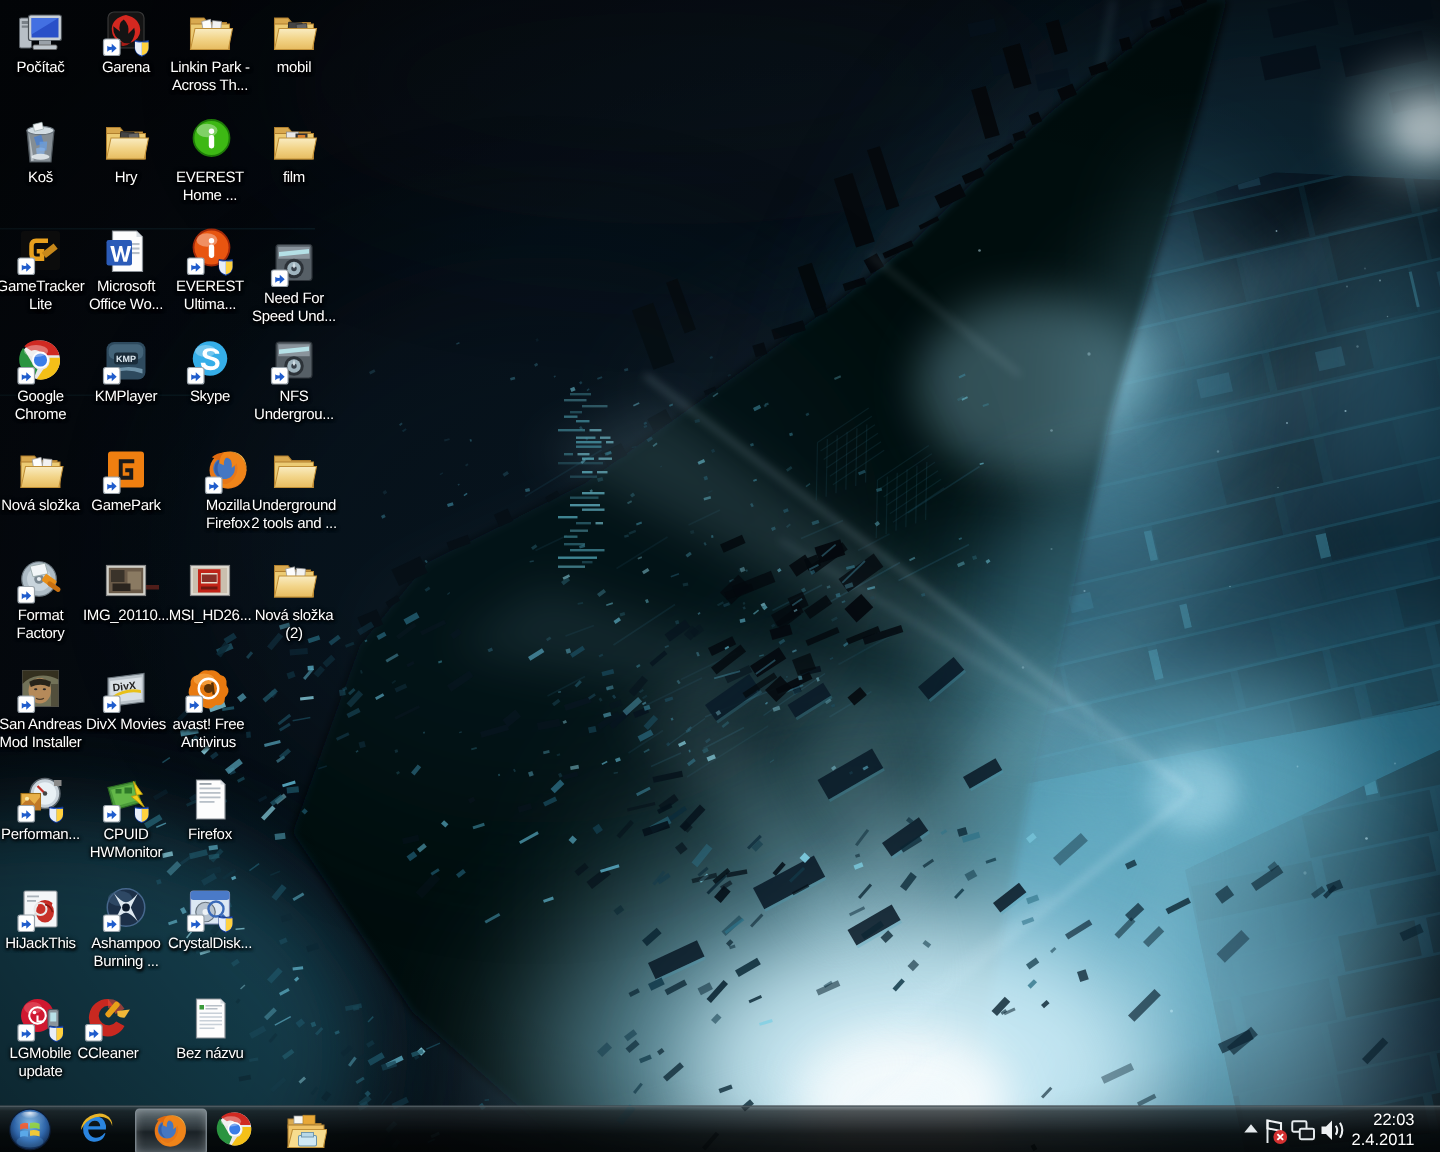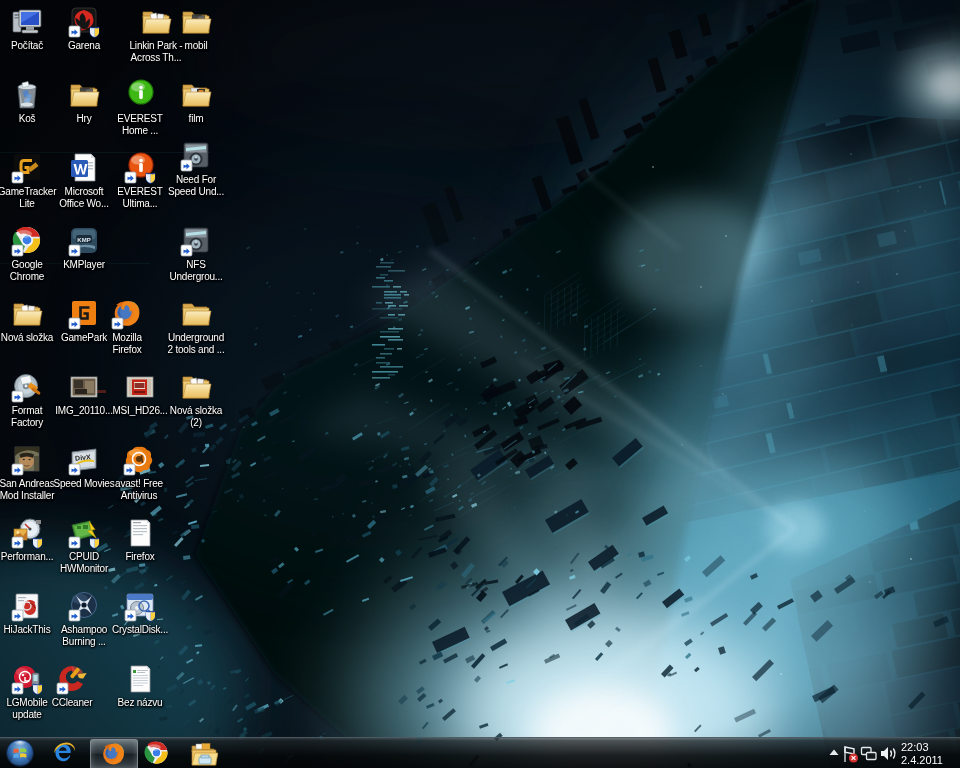--- a/index.html
+++ b/index.html
@@ -12,21 +12,21 @@
 background:linear-gradient(180deg,rgba(88,98,104,0.6) 0,rgba(38,44,48,0.72) 9%,rgba(15,18,21,0.82) 42%,rgba(5,7,8,0.88) 60%,rgba(2,3,4,0.92) 100%);
 border-top:1px solid rgba(150,170,180,0.5);box-sizing:border-box;}
 #tb::before{content:"";position:absolute;left:0;top:0;width:100%;height:100%;background:rgba(6,8,10,0.2);}
 .orb{position:absolute;left:5px;top:0px;}
 .ti{position:absolute;top:2px;}
 .ffbox{position:absolute;left:90px;top:1px;width:46px;height:29px;border:1px solid rgba(140,150,158,0.8);border-radius:3px;
 background:linear-gradient(180deg,rgba(215,228,236,0.38),rgba(140,155,165,0.25) 45%,rgba(70,82,90,0.3) 50%,rgba(175,195,210,0.35));
 box-shadow:inset 0 0 6px rgba(255,255,255,0.25);}
 .ti2{position:absolute;left:9px;top:1px;}
 #tray{position:absolute;left:828px;top:5px;}
-#clock{position:absolute;right:17px;top:3px;color:#fff;font-size:11px;line-height:12.5px;text-align:left;text-shadow:0 1px 2px rgba(0,0,0,0.8);}
+#clock{position:absolute;right:17px;top:3px;color:#fff;font-size:11px;line-height:12.5px;text-align:right;text-shadow:0 1px 2px rgba(0,0,0,0.8);}
 </style></head>
 <body>
 <svg id="wp" width="960" height="768" viewBox="0 0 960 768" style="position:absolute;left:0;top:0">
 <defs>
 <linearGradient id="sky" x1="0" y1="0" x2="1" y2="1">
  <stop offset="0" stop-color="#04070c"></stop>
         <stop offset="0.5" stop-color="#060e16"></stop>
         <stop offset="1" stop-color="#0a1c28"></stop>
 </linearGradient>
 <filter id="b3" x="-40%" y="-40%" width="180%" height="180%">
@@ -1066,21 +1066,21 @@
           </g>
           <g>
             <path d="M22 21 Q26.5 22.3 31 21 L31 26 Q31 30 26.5 31.6 Q22 30 22 26 Z" fill="#2a5fd0" stroke="#11307a" stroke-width="0.6"></path>
             <path d="M26.5 22.1 Q28.7 22.7 31 22.1 L31 26 Q31 29.6 26.5 31 Z" fill="#ffd13e"></path>
             <path d="M22 21.9 Q24.3 22.7 26.5 22.1 L26.5 31 Q22 29.6 22 26 Z" fill="#e8eef8"></path>
             <path d="M26.5 22.1 L26.5 26.4 L31 26.4 L31 26 L31 22.1 Q28.7 22.7 26.5 22.1" fill="#3d78e8" opacity="0.0"></path>
           </g>
         </svg></div>
       <div class="lb">Garena</div>
     </div>
-<div class="ic" style="left:116px;top:6px">
+<div class="ic" style="left:100px;top:6px">
       <div class="ig"><svg width="32" height="32" viewBox="0 0 32 32">
           <defs>
             <linearGradient id="fg" x1="0" y1="0" x2="0" y2="1">
               <stop offset="0" stop-color="#f9ecc2"></stop>
               <stop offset="0.5" stop-color="#f2d488"></stop>
               <stop offset="1" stop-color="#e7bc60"></stop>
             </linearGradient>
           </defs>
           <path d="M3 6 L12 6 L14.5 9 L27 9 L27 12 L3 12 Z" fill="#d9a94f" stroke="#b07f2e" stroke-width="0.7"></path>
           <path d="M3 10 L29 10 L29 27 L3 27 Z" fill="#eccb74" stroke="#b07f2e" stroke-width="0.7"></path>
@@ -1202,21 +1202,21 @@
           </g>
           <g>
             <path d="M22 21 Q26.5 22.3 31 21 L31 26 Q31 30 26.5 31.6 Q22 30 22 26 Z" fill="#2a5fd0" stroke="#11307a" stroke-width="0.6"></path>
             <path d="M26.5 22.1 Q28.7 22.7 31 22.1 L31 26 Q31 29.6 26.5 31 Z" fill="#ffd13e"></path>
             <path d="M22 21.9 Q24.3 22.7 26.5 22.1 L26.5 31 Q22 29.6 22 26 Z" fill="#e8eef8"></path>
             <path d="M26.5 22.1 L26.5 26.4 L31 26.4 L31 26 L31 22.1 Q28.7 22.7 26.5 22.1" fill="#3d78e8" opacity="0.0"></path>
           </g>
         </svg></div>
       <div class="lb">EVEREST<br>Ultima...</div>
     </div>
-<div class="ic" style="left:156px;top:140px">
+<div class="ic" style="left:156px;top:160px">
       <div class="ig"><svg width="32" height="32" viewBox="0 0 32 32">
           <rect x="4" y="3" width="24" height="24" rx="2" fill="#565f66" stroke="#2e343a" stroke-width="0.8"></rect>
           <rect x="5.5" y="4.5" width="21" height="8" fill="#8a949c"></rect>
           <path d="M6 8 L26 6 L26 9 L6 11 Z" fill="#b9e8ee" opacity="0.9"></path>
           <circle cx="16" cy="19" r="6.5" fill="#2c3238"></circle>
           <circle cx="16" cy="19" r="4.5" fill="#9fb4be"></circle>
           <circle cx="16" cy="19" r="1.8" fill="#38414a"></circle>
           <path d="M16 14.5 L17 17.5 L16 19 L15 17.5 Z" fill="#d0dde4"></path>
           <g>
             <rect x="1" y="20" width="11" height="11" rx="1.5" fill="#fff" stroke="#9aa4ac" stroke-width="0.8"></rect>
@@ -1247,20 +1247,32 @@
           <rect x="4.5" y="4.5" width="23" height="10" rx="4" fill="#4a6a80" opacity="0.8"></rect>
           <rect x="8" y="10" width="16" height="8" rx="2" fill="#1a2c3a"></rect>
           <text x="16" y="16.5" font-family="Liberation Sans" font-size="6" font-weight="bold" fill="#dde8f0" text-anchor="middle">KMP</text>
           <path d="M6 22 Q16 18 27 21 L27 24 Q16 20 6 24 Z" fill="#8ab0c8" opacity="0.7"></path>
           <g>
             <rect x="1" y="20" width="11" height="11" rx="1.5" fill="#fff" stroke="#9aa4ac" stroke-width="0.8"></rect>
             <path d="M3.5 28.5 L3.5 24.5 Q4 25.5 6.5 25.2 L6.5 23.2 L9.8 26.2 L6.5 29.2 L6.5 27.2 Q4.8 27 3.5 28.5 Z" fill="#1f5ccc"></path>
           </g>
         </svg></div>
       <div class="lb">KMPlayer</div>
+    </div>
+<div class="ic" style="left:100px;top:225px">
+      <div class="ig"><svg width="32" height="32" viewBox="0 0 32 32">
+          <circle cx="16" cy="14" r="11.5" fill="#35aee8"></circle>
+          <ellipse cx="13" cy="9" rx="7" ry="4" fill="#fff" opacity="0.3"></ellipse>
+          <path d="M16.2 7.2 Q11 7.2 11 10.8 Q11 13.4 14.6 14.4 L17.6 15.3 Q19.6 15.9 19.6 17.3 Q19.6 19.2 16.4 19.2 Q13.2 19.2 12.8 16.9 L9.8 16.9 Q10 21.8 16.3 21.8 Q22.4 21.8 22.4 17.2 Q22.4 14.2 18.6 13.2 L15.7 12.4 Q13.9 11.9 13.9 10.6 Q13.9 9 16.4 9 Q19 9 19.4 10.9 L22.3 10.9 Q22 7.2 16.2 7.2 Z" fill="#fff"></path>
+          <g>
+            <rect x="1" y="20" width="11" height="11" rx="1.5" fill="#fff" stroke="#9aa4ac" stroke-width="0.8"></rect>
+            <path d="M3.5 28.5 L3.5 24.5 Q4 25.5 6.5 25.2 L6.5 23.2 L9.8 26.2 L6.5 29.2 L6.5 27.2 Q4.8 27 3.5 28.5 Z" fill="#1f5ccc"></path>
+          </g>
+        </svg></div>
+      <div class="lb">Skype</div>
     </div>
 <div class="ic" style="left:156px;top:225px">
       <div class="ig"><svg width="32" height="32" viewBox="0 0 32 32">
           <rect x="4" y="3" width="24" height="24" rx="2" fill="#565f66" stroke="#2e343a" stroke-width="0.8"></rect>
           <rect x="5.5" y="4.5" width="21" height="8" fill="#8a949c"></rect>
           <path d="M6 8 L26 6 L26 9 L6 11 Z" fill="#b9e8ee" opacity="0.9"></path>
           <circle cx="16" cy="19" r="6.5" fill="#2c3238"></circle>
           <circle cx="16" cy="19" r="4.5" fill="#9fb4be"></circle>
           <circle cx="16" cy="19" r="1.8" fill="#38414a"></circle>
           <path d="M16 14.5 L17 17.5 L16 19 L15 17.5 Z" fill="#d0dde4"></path>
@@ -1292,21 +1304,21 @@
       <div class="ig"><svg width="32" height="32" viewBox="0 0 32 32">
           <rect x="4" y="3" width="24" height="24" rx="2" fill="#ef7f10"></rect>
           <path d="M21.5 9.5 L12.5 9.5 L12.5 20.5 L19.5 20.5 L19.5 15.5 L15.5 15.5" stroke="#1a1a1a" stroke-width="2.6" fill="none"></path>
           <g>
             <rect x="1" y="20" width="11" height="11" rx="1.5" fill="#fff" stroke="#9aa4ac" stroke-width="0.8"></rect>
             <path d="M3.5 28.5 L3.5 24.5 Q4 25.5 6.5 25.2 L6.5 23.2 L9.8 26.2 L6.5 29.2 L6.5 27.2 Q4.8 27 3.5 28.5 Z" fill="#1f5ccc"></path>
           </g>
         </svg></div>
       <div class="lb">GamePark</div>
     </div>
-<div class="ic" style="left:87px;top:298px">
+<div class="ic" style="left:112px;top:298px">
       <div class="ig"><svg width="32" height="32" viewBox="0 0 32 32">
           <circle cx="16" cy="15.5" r="12.3" fill="#e87818"></circle>
           <circle cx="13.4" cy="14.2" r="7.2" fill="#4577c2"></circle>
           <path d="M13 7.5 Q9 9.5 9 14 Q9 18.5 12.5 21 Q8.5 20 7 16 Q6.5 11.5 9.5 9 Q11 7.8 13 7.5 Z" fill="#2e569e" opacity="0.7"></path>
           <path d="M16 3.2 Q23.5 3.2 26.8 9.5 Q29.5 15 26.8 20.5 Q24 25.8 18 27 Q13 27.8 9 25.5 Q15.5 26 19.5 21.5 Q23.5 16.5 21.8 11 L18.5 14 Q19.2 9 15.8 6.2 Q12.8 8.2 13.2 12.2 L10.2 10.8 Q9.8 6.5 13.4 3.8 Q14.7 3.2 16 3.2 Z" fill="#ef8419"></path>
           <path d="M16 3.2 Q23 3 26.8 9.5 Q29.2 14 27.6 18.8 Q29.5 13 26.8 8 Q23.8 3.2 17.5 3 Z" fill="#f9b041"></path>
           <path d="M5.2 6.8 Q8.8 3.8 13.2 3.6 Q10.8 5.8 10.4 8.9 Q7.6 7.8 5.2 6.8 Z" fill="#e06a10"></path>
           <path d="M8 21.5 Q12 25.5 17.5 25 Q13 27 9.5 24.5 Q8.5 23 8 21.5 Z" fill="#ef8419"></path>
           <g>
             <rect x="1" y="20" width="11" height="11" rx="1.5" fill="#fff" stroke="#9aa4ac" stroke-width="0.8"></rect>
@@ -1406,21 +1418,21 @@
       <div class="ig"><svg width="32" height="32" viewBox="0 0 32 32">
           <path d="M4 8 L28 5 L28 24 L4 27 Z" fill="#b9c2c9" stroke="#6a747c" stroke-width="0.8"></path>
           <path d="M5.5 10 L26.5 7.5 L26.5 22 L5.5 24.5 Z" fill="#d8dfe5"></path>
           <text x="15" y="16" font-family="Liberation Sans" font-size="7" font-weight="bold" fill="#222" text-anchor="middle" transform="rotate(-6 15 15)">DivX</text>
           <path d="M7 19 Q16 14 26 17 L26 19 Q16 16 7 21 Z" fill="#e8c018" transform="rotate(-6 16 18)"></path>
           <g>
             <rect x="1" y="20" width="11" height="11" rx="1.5" fill="#fff" stroke="#9aa4ac" stroke-width="0.8"></rect>
             <path d="M3.5 28.5 L3.5 24.5 Q4 25.5 6.5 25.2 L6.5 23.2 L9.8 26.2 L6.5 29.2 L6.5 27.2 Q4.8 27 3.5 28.5 Z" fill="#1f5ccc"></path>
           </g>
         </svg></div>
-      <div class="lb">Speed Movies</div>
+      <div class="lb">DivX Movies</div>
     </div>
 <div class="ic" style="left:99px;top:444px">
       <div class="ig"><svg width="32" height="32" viewBox="0 0 32 32">
           <path d="M16 3 Q21 2 24 6 Q29 7 28 13 Q31 17 27 21 Q27 27 21 26 Q17 30 12 27 Q6 28 5 22 Q1 18 4 13 Q3 7 9 6 Q12 2 16 3 Z" fill="#e87a10"></path>
           <ellipse cx="13" cy="9" rx="7" ry="4" fill="#f8a848" opacity="0.7"></ellipse>
           <circle cx="16" cy="15" r="6.5" fill="none" stroke="#fff" stroke-width="1.6"></circle>
           <circle cx="16" cy="15" r="3" fill="#5a3208"></circle>
           <path d="M18.5 11 L19.5 19" stroke="#5a3208" stroke-width="1.6"></path>
           <g>
             <rect x="1" y="20" width="11" height="11" rx="1.5" fill="#fff" stroke="#9aa4ac" stroke-width="0.8"></rect>

